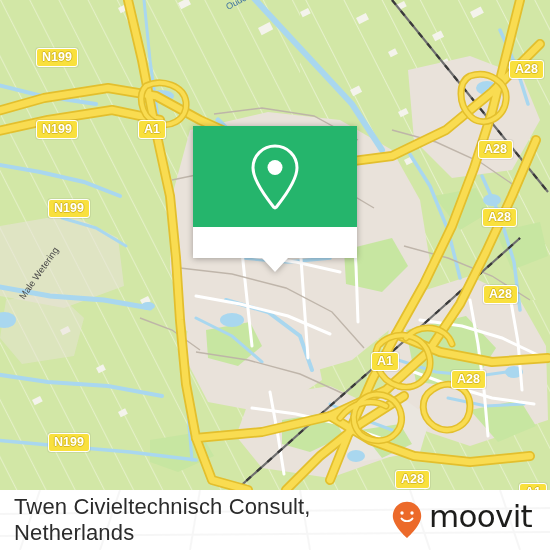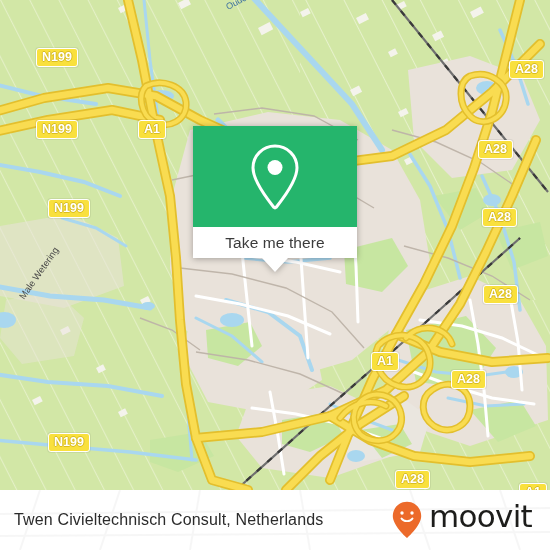--- a/index.html
+++ b/index.html
@@ -103,21 +103,21 @@
   }
   .footer-ghost {
     position: absolute;
     left: 0; top: 0;
     width: 550px; height: 60px;
     opacity: 0.07;
     pointer-events: none;
   }
   .footer-title {
     position: relative;
-    font-size: 16px;
+    font-size: 22px;
     color: #2b2b2b;
     letter-spacing: 0.15px;
     z-index: 2;
   }
   .brand {
     position: relative;
     display: flex;
     align-items: flex-start;
     gap: 7px;
     z-index: 2;
@@ -357,21 +357,20 @@
 
 
   <div class="popup">
     <div class="popup-head">
       <svg width="56" height="68" viewBox="0 0 56 68">
         <path d="M28 3 C15.8 3 6 12.7 6 24.8 C6 39 22 58 27 64.5 C27.5 65.2 28.5 65.2 29 64.5 C34 58 50 39 50 24.8 C50 12.7 40.2 3 28 3 Z" fill="none" stroke="#ffffff" stroke-width="3"></path>
         <circle cx="28" cy="24.5" r="7.5" fill="#ffffff"></circle>
       </svg>
     </div>
     <div class="popup-body">
-      <span class="popup-body-label">Take me there</span>
       <span class="popup-tail"></span>
     </div>
   </div>
 
   <div class="footer">
     <svg class="footer-ghost" viewBox="0 0 550 60">
       <g stroke="#8a8a8a" fill="none" stroke-width="2">
         <path d="M40,0 L20,60"></path>
           <path d="M120,0 L100,60"></path>
         <path d="M200,0 L190,60"></path>

